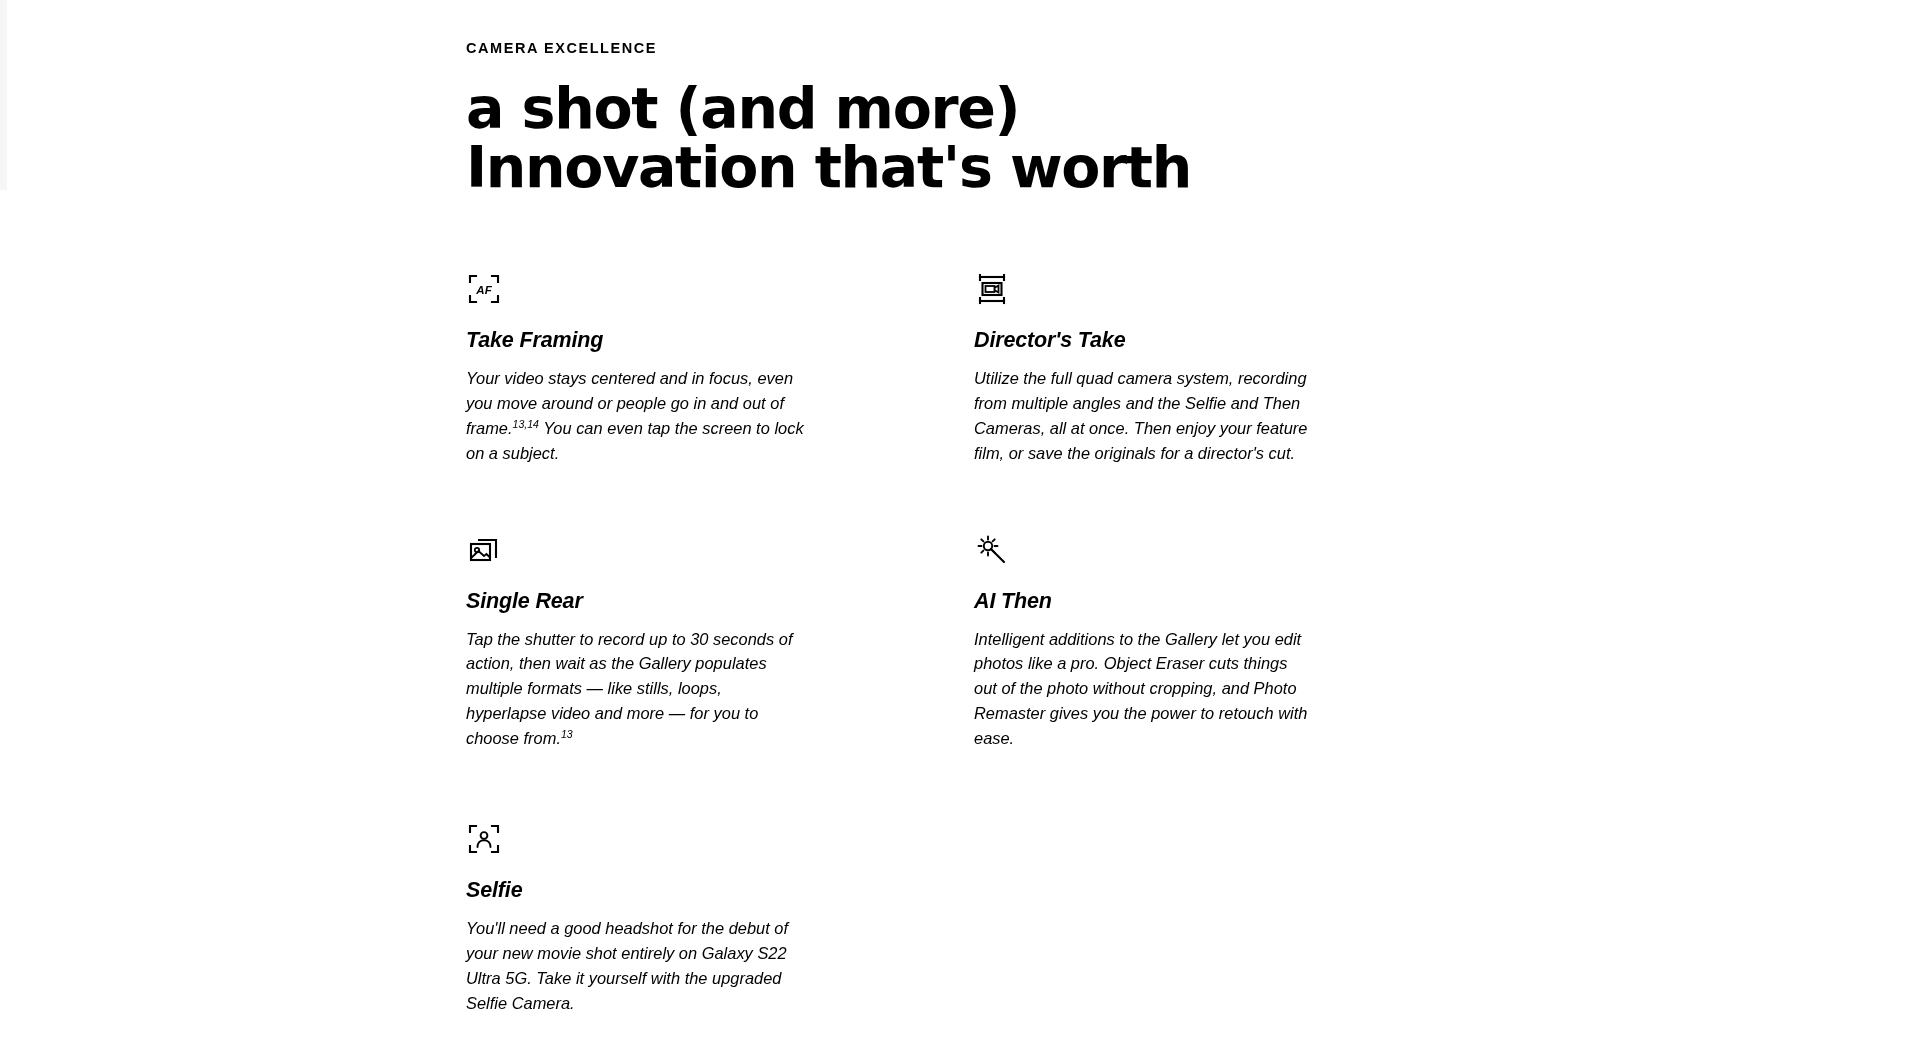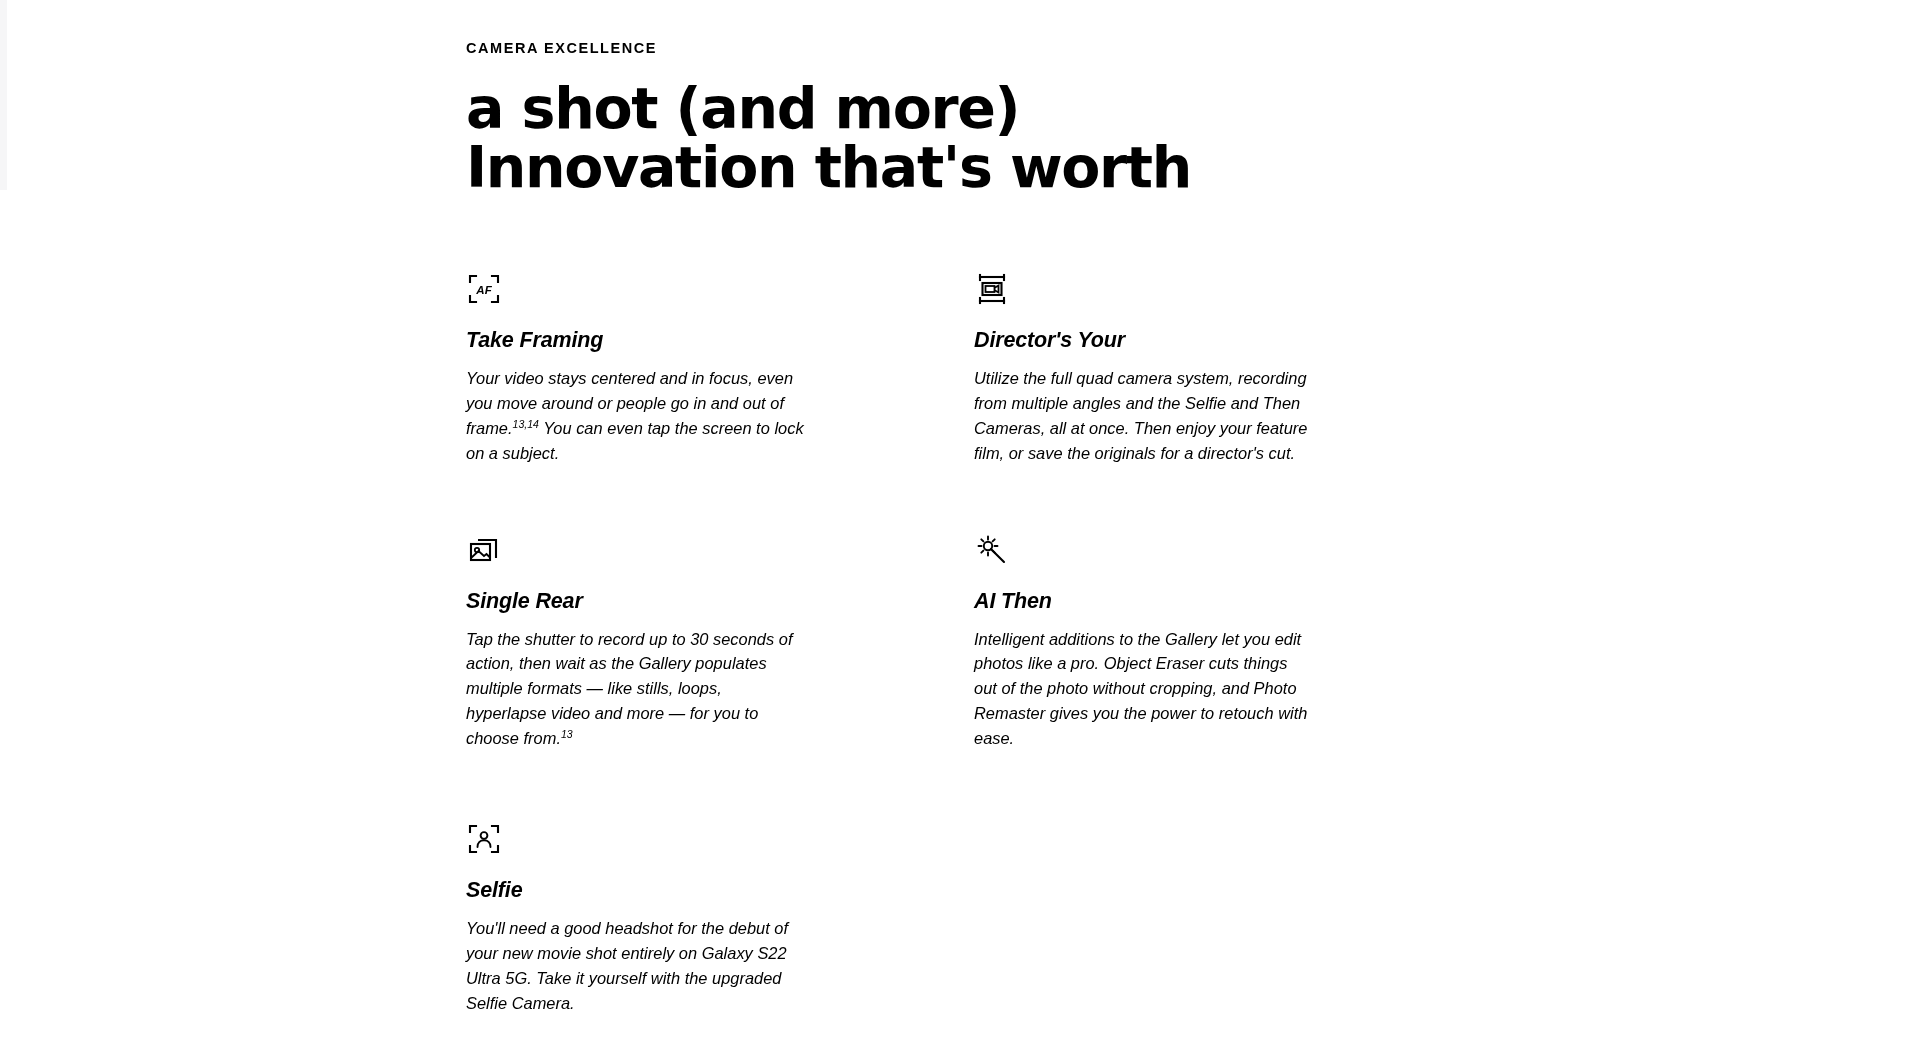--- a/index.html
+++ b/index.html
@@ -146,21 +146,21 @@
           <path d="M6 4 V9"></path>
           <path d="M30 4 V9"></path>
           <path d="M6 30 H30"></path>
           <path d="M6 27 V32"></path>
           <path d="M30 27 V32"></path>
           <rect x="8.5" y="12" width="19" height="12"></rect>
           <rect x="11.5" y="15" width="9" height="6" stroke-width="1.8"></rect>
           <path d="M21 16.5 L24.5 14.5 V21.5 L21 19.5" stroke-width="1.8"></path>
         </svg>
       </span>
-      <div class="feature-title">Director's Your</div>
+      <div class="feature-title">Director's Take</div>
       <p class="feature-body"><span>Utilize the full quad camera system, recording from multiple angles and the Selfie and Then Cameras, all at once. Then enjoy your feature film, or save the originals for a director's cut.</span><sup></sup><span></span></p>
     </div>
 
     <div class="feature row2">
       <span class="feature-icon">
         <svg width="36" height="36" viewBox="0 0 36 36" fill="none" stroke="#000" stroke-width="2.1" stroke-linejoin="miter">
           <path d="M12 8 H30 V26"></path>
           <rect x="5" y="12" width="19" height="16"></rect>
           <circle cx="11" cy="18" r="2.2" stroke-width="1.8"></circle>
           <path d="M5 26 L12.5 19 L18 24 L20.5 22 L24 25.5" stroke-width="1.9" stroke-linecap="round"></path>

